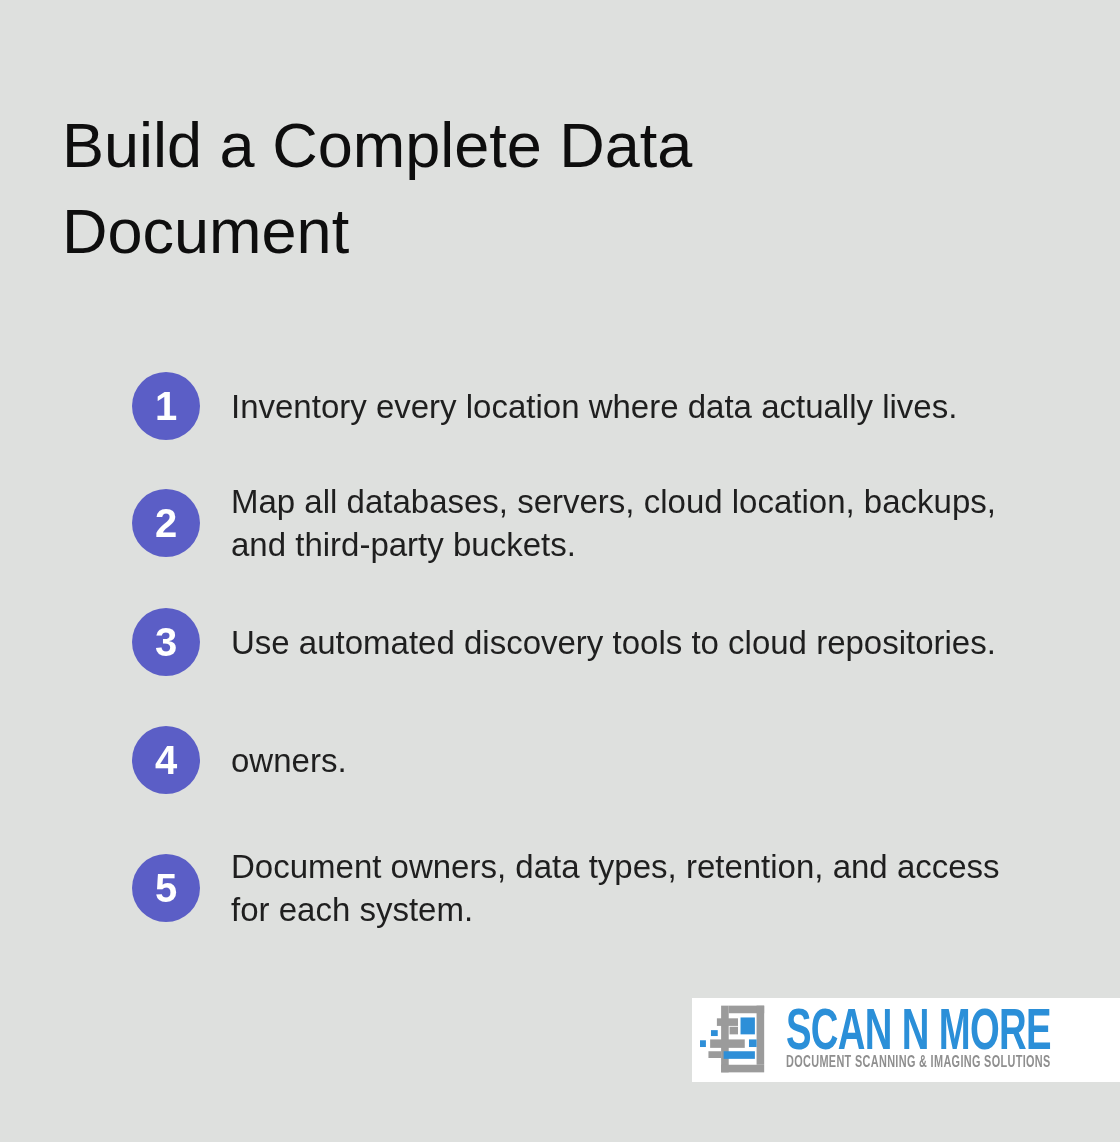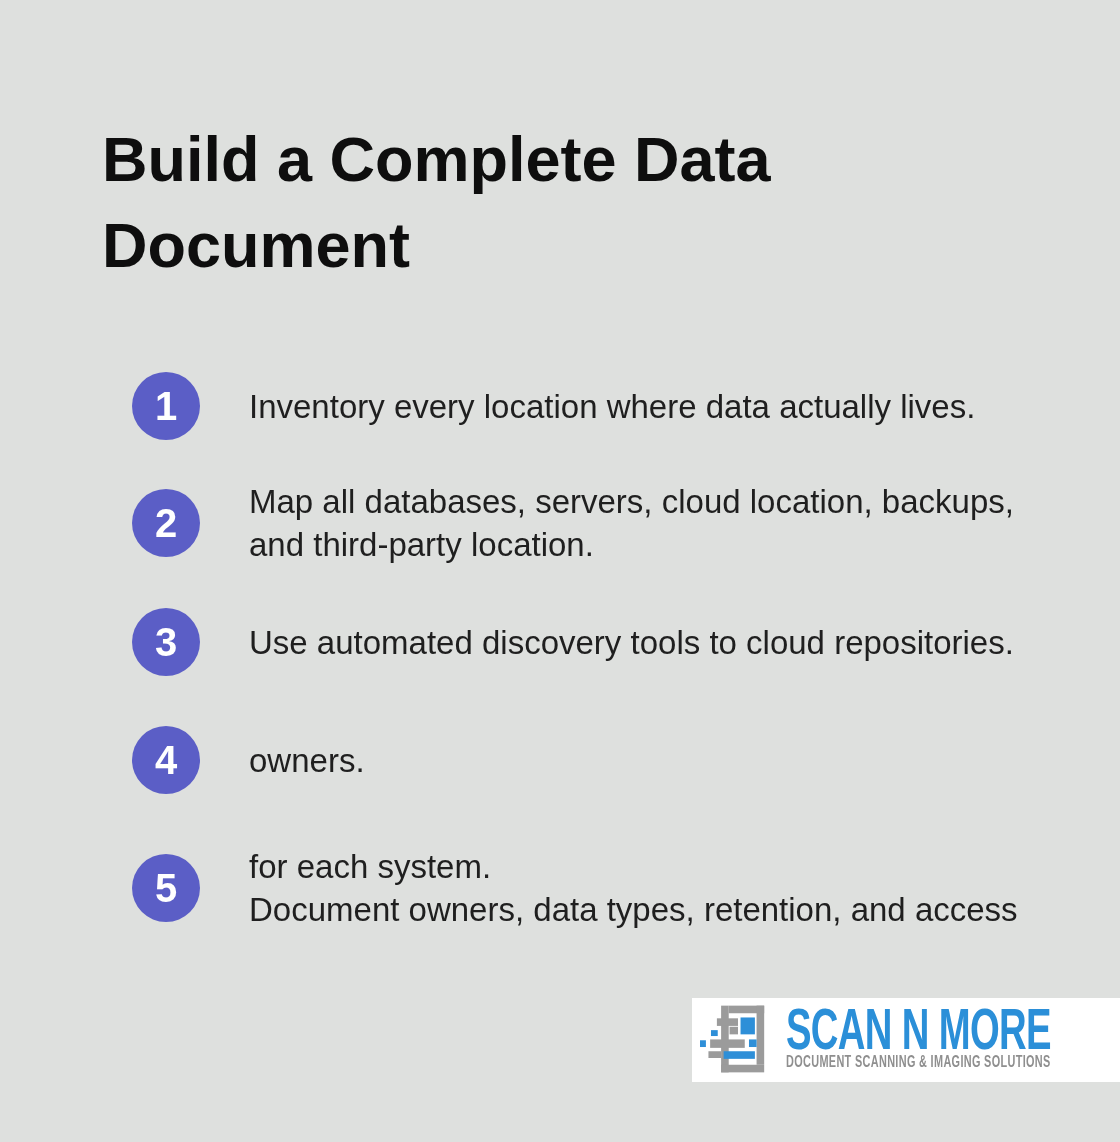--- a/index.html
+++ b/index.html
@@ -20,27 +20,26 @@
     position: relative;
     width: 1120px;
     height: 1142px;
     background: var(--background);
     overflow: hidden;
     font-family: "Liberation Sans", "DejaVu Sans", sans-serif;
   }
   .title {
     position: absolute;
     left: 62px;
-    top: 116px;
+    top: 102px;
     font-size: 63px;
-    font-weight: 700;
+    font-weight: 400;
     line-height: 86px;
     color: var(--title-text);
     letter-spacing: 0px;
-    margin-left: 40px;
   }
   .step {
     position: absolute;
     left: 132px;
     display: flex;
     align-items: center;
   }
   .badge {
     width: 68px;
     height: 68px;
@@ -48,21 +47,21 @@
     background: var(--step-circle);
     color: var(--step-number);
     font-size: 40px;
     font-weight: 700;
     display: flex;
     align-items: center;
     justify-content: center;
     flex: 0 0 68px;
   }
   .step-text {
-    margin-left: 49px;
+    margin-left: 31px;
     font-size: 33px;
     line-height: 43px;
     color: var(--body-text);
     white-space: nowrap;
   }
   .logo {
     position: absolute;
     left: 692px;
     top: 998px;
     width: 432px;
@@ -121,21 +120,21 @@
       <div>Inventory every location where data actually lives.</div>
     </div>
   </div>
 
   <div class="step" style="top:479px;height:88px;">
     <div class="badge">
       <span>2</span>
     </div>
     <div class="step-text">
       <div>Map all databases, servers, cloud location, backups,</div>
-      <div>and third-party location.</div>
+      <div>and third-party buckets.</div>
     </div>
   </div>
 
   <div class="step" style="top:608px;height:68px;">
     <div class="badge">
       <span>3</span>
     </div>
     <div class="step-text">
       <div>Use automated discovery tools to cloud repositories.</div>
     </div>
@@ -148,22 +147,22 @@
     <div class="step-text">
       <div>owners.</div>
     </div>
   </div>
 
   <div class="step" style="top:844px;height:88px;">
     <div class="badge">
       <span>5</span>
     </div>
     <div class="step-text">
+      <div>Document owners, data types, retention, and access</div>
       <div>for each system.</div>
-      <div>Document owners, data types, retention, and access</div>
     </div>
   </div>
 
   <div class="logo">
     <svg class="logo-icon" width="76" height="72" viewBox="0 0 90 85" xmlns="http://www.w3.org/2000/svg">
 
       <rect class="g" x="25" y="3" width="9" height="79"></rect>
       <rect class="g" x="34" y="3" width="42" height="9"></rect>
       <rect class="g" x="67" y="3" width="9" height="70"></rect>
       <rect class="g" x="25" y="73" width="51" height="9"></rect>

